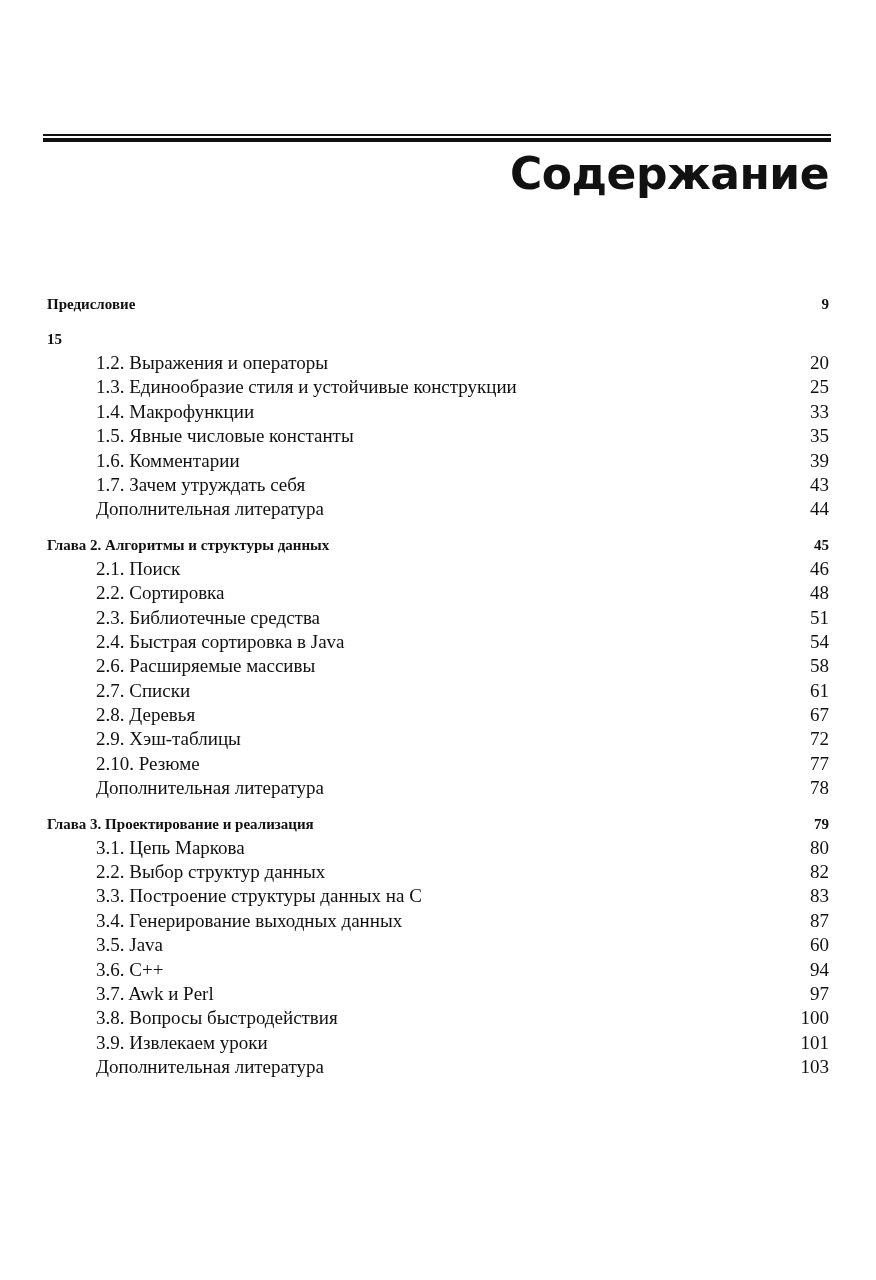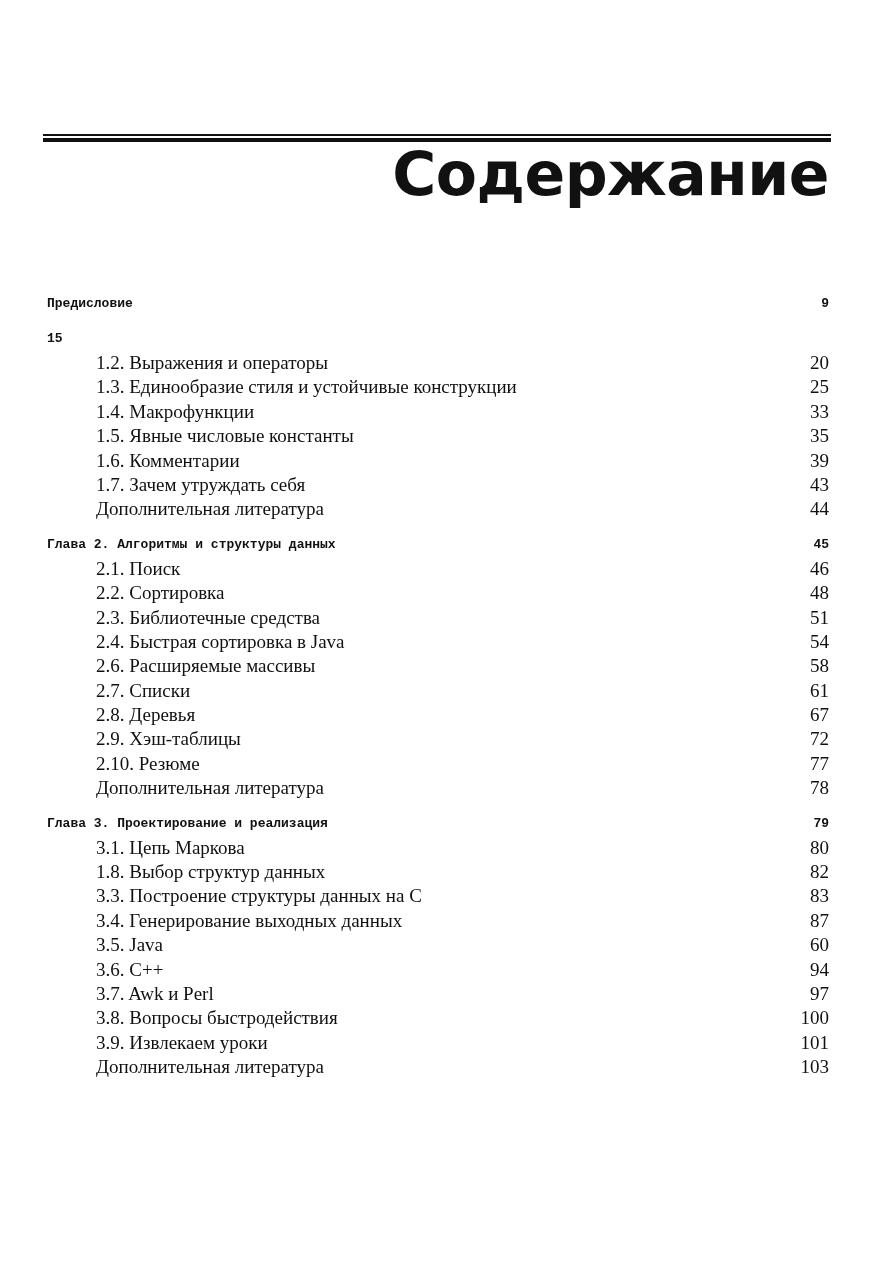--- a/index.html
+++ b/index.html
@@ -1,27 +1,27 @@
 <!DOCTYPE html>
 <html><head>
 <meta charset="utf-8">
 <style>
   html, body { margin: 0; padding: 0; background: #ffffff; }
   body { width: 876px; height: 1280px; position: relative; overflow: hidden; color: #111; }
   .rule-thin { position: absolute; left: 43px; width: 788px; top: 134px; height: 2px; background: #111; }
   .rule-thick { position: absolute; left: 43px; width: 788px; top: 138px; height: 4px; background: #111; }
   .title {
     position: absolute; right: 47px; top: 146px;
-    font-family: "DejaVu Sans", sans-serif; font-weight: bold; font-size: 60px;
+    font-family: "DejaVu Sans", sans-serif; font-weight: bold; font-size: 44px;
     letter-spacing: -0.5px; line-height: 56px; color: #111;
   }
   .toc { position: absolute; left: 47px; width: 782px; top: 292px;
     font-family: "Liberation Serif", "DejaVu Serif", serif; font-size: 19px; }
   .row { display: flex; justify-content: space-between; align-items: baseline; height: 24.4px; line-height: 24.4px; }
-  .row.chapter { font-weight: bold; font-size: 13px; margin-top: 11px; height: 24px; line-height: 24px; font-family: Liberation Mono, monospace; }
+  .row.chapter { font-weight: bold; font-size: 15px; margin-top: 11px; height: 24px; line-height: 24px; }
   .row.chapter.first { margin-top: 0; }
   .row.section .label { padding-left: 49px; }
   .page-num { text-align: right; }
 </style>
 </head>
 <body>
 
 <div class="rule-thin"></div>
 <div class="rule-thick"></div>
 <div class="title">Содержание</div>
@@ -108,21 +108,21 @@
     </div>
     <div class="row chapter">
       <span class="label">Глава 3. Проектирование и реализация</span>
       <span class="page-num">79</span>
     </div>
     <div class="row section">
       <span class="label">3.1. Цепь Маркова</span>
       <span class="page-num">80</span>
     </div>
     <div class="row section">
-      <span class="label">1.8. Выбор структур данных</span>
+      <span class="label">2.2. Выбор структур данных</span>
       <span class="page-num">82</span>
     </div>
     <div class="row section">
       <span class="label">3.3. Построение структуры данных на C</span>
       <span class="page-num">83</span>
     </div>
     <div class="row section">
       <span class="label">3.4. Генерирование выходных данных</span>
       <span class="page-num">87</span>
     </div>

